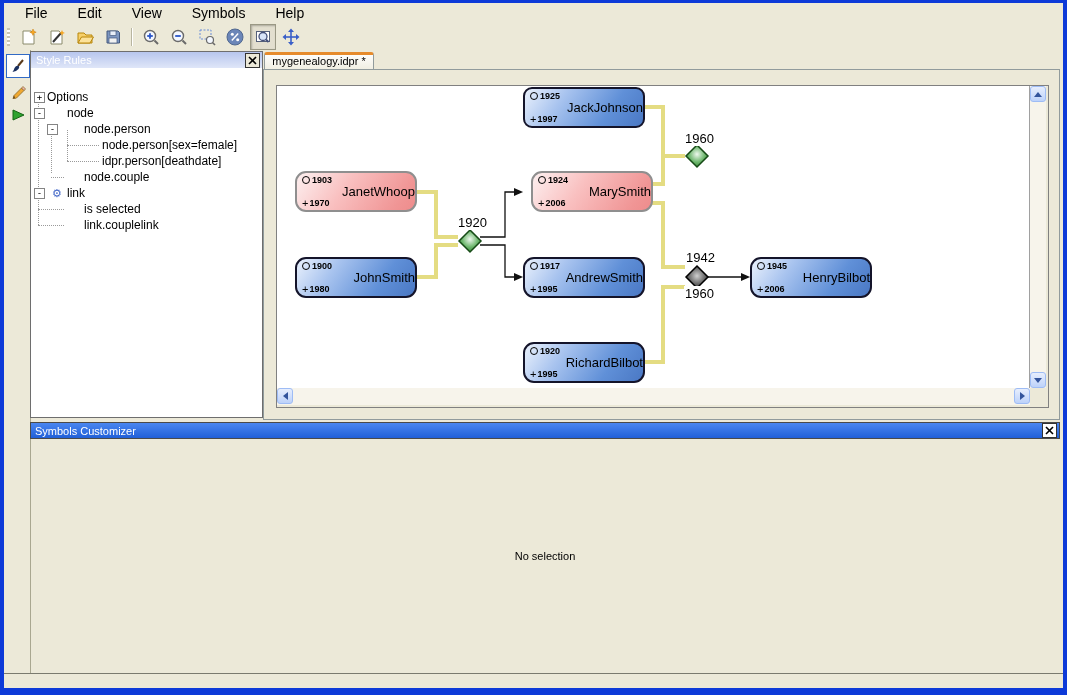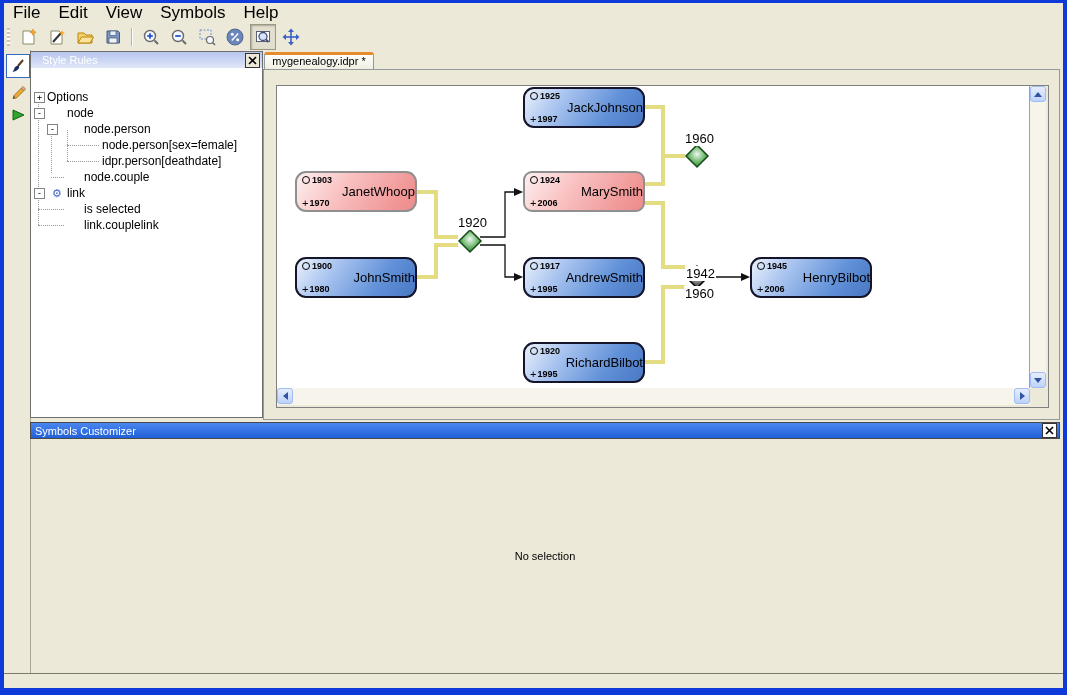--- a/index.html
+++ b/index.html
@@ -1,36 +1,36 @@
 <!DOCTYPE html>
 <html><head>
 <meta charset="utf-8">
 <style>
   html,body{margin:0;padding:0;background:#888;}
   #window{position:relative;width:1067px;height:695px;background:#ece9d8;overflow:hidden;
           font-family:"Liberation Sans",sans-serif;color:#000;}
   .wb{position:absolute;background:#0d3ad8;}
   
   #menubar{position:absolute;left:4px;top:3px;width:1059px;height:20px;display:flex;align-items:center;}
-  .menu-item{font-size:17px;padding:3px 9px;cursor:default;}
+  .menu-item{font-size:14px;padding:3px 9px;cursor:default;margin-left:12px;}
   
   #toolbar{position:absolute;left:4px;top:23px;width:1059px;height:27px;display:flex;align-items:center;}
   .grip{width:3px;height:18px;margin:0 5px 0 3px;
         background:repeating-linear-gradient(to bottom,#c9c5b2 0 2px,#ffffff 2px 4px);}
   .tbtn{width:24px;height:24px;display:flex;align-items:center;justify-content:center;margin:0 1px;border:1px solid transparent;}
   .tbtn.pressed{background:#e3dfcf;border:1px solid #9a9884;box-shadow:inset 1px 1px 2px rgba(0,0,0,.25);}
   .tsep{width:1px;height:18px;background:#b8b5a0;margin:0 4px;border-right:1px solid #fff;}
   
   #leftbar{position:absolute;left:4px;top:50px;width:26px;height:623px;border-right:1px solid #a9a790;}
   .lbtn{width:22px;height:22px;margin:2px 1px;display:flex;align-items:center;justify-content:center;border:1px solid transparent;}
   .lbtn.selected{background:#fff;border:1px solid #316ac5;}
   
   #stylerules{position:absolute;left:30px;top:51px;width:233px;height:367px;background:#fff;border:1px solid #6e6e6e;box-sizing:border-box;}
   #sr-title{position:absolute;left:0;top:0;right:0;height:16px;background:linear-gradient(to bottom,#b7c6ee,#dfe6f8);
-            color:#fff;font-size:11px;line-height:16px;padding-left:11px;display:flex;align-items:center;}
+            color:#fff;font-size:11px;line-height:16px;padding-left:5px;display:flex;align-items:center;}
   #sr-title .ttl{flex:1;}
   .closebox{width:13px;height:13px;background:#ece9d8;border:1px solid #333;margin-right:2px;
             display:flex;align-items:center;justify-content:center;}
   .tree{position:absolute;left:0;top:17px;right:0;bottom:0;font-size:12px;}
   .trow{position:absolute;height:16px;line-height:16px;white-space:nowrap;cursor:default;}
   .tbox{position:absolute;width:9px;height:9px;border:1px solid #848484;background:#fff;
         font-size:9px;line-height:8px;text-align:center;font-family:"DejaVu Sans Mono",monospace;}
   .dot-v{position:absolute;border-left:1px dotted #9a9a9a;width:0;}
   .dot-h{position:absolute;border-top:1px dotted #9a9a9a;height:0;}
   .gear{position:absolute;font-size:11px;color:#4468c8;line-height:16px;}
@@ -275,24 +275,24 @@
         <path d="M203 159 H228 V191 H237" fill="none" stroke="#111" stroke-width="1.3" marker-end="url(#arr)"></path>
         <path d="M431 191 H464" fill="none" stroke="#111" stroke-width="1.3" marker-end="url(#arr)"></path>
 
         <polygon points="420,59 431,70 420,81 409,70" fill="url(#gGreen)" stroke="#164a16" stroke-width="1.5"></polygon>
         <polygon points="193,144 204,155 193,166 182,155" fill="url(#gGreen)" stroke="#164a16" stroke-width="1.5"></polygon>
         <polygon points="420,180 431,191 420,202 409,191" fill="url(#gDark)" stroke="#000" stroke-width="1.5"></polygon>
       </svg>
 
       <span class="mlabel" style="left:407px;top:45px;">1960</span>
       <span class="mlabel" style="left:180px;top:129px;">1920</span>
-      <span class="mlabel" style="left:408px;top:164px;margin-top:16px;">1942</span>
+      <span class="mlabel" style="left:408px;top:164px;">1942</span>
       <span class="mlabel" style="left:407px;top:200px;">1960</span>
 
-      <div class="person male" style="left:246px;top:1px;">
+      <div class="person male" style="left:246px;top:1px;border-radius:9px;">
         <span class="p-birth">
             <span class="circ"></span>
             <span>1925</span>
           </span>
         <span class="p-name">JackJohnson</span>
         <span class="p-death">
             <span class="plus">+</span>
             <span>1997</span>
           </span>
       </div>
@@ -300,21 +300,21 @@
         <span class="p-birth">
             <span class="circ"></span>
             <span>1903</span>
           </span>
         <span class="p-name">JanetWhoop</span>
         <span class="p-death">
             <span class="plus">+</span>
             <span>1970</span>
           </span>
       </div>
-      <div class="person female" style="left:246px;top:85px;border-radius:9px;">
+      <div class="person female" style="left:254px;top:85px;">
         <span class="p-birth">
             <span class="circ"></span>
             <span>1924</span>
           </span>
         <span class="p-name">MarySmith</span>
         <span class="p-death">
             <span class="plus">+</span>
             <span>2006</span>
           </span>
       </div>

